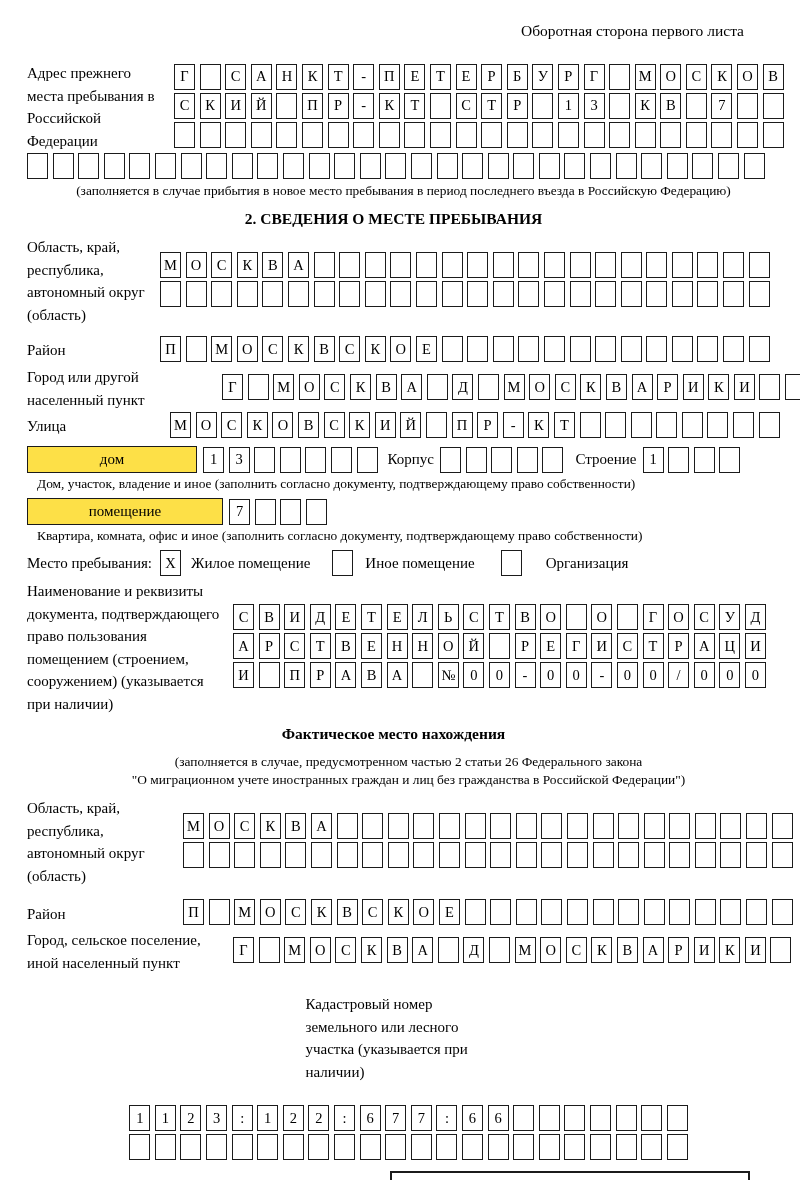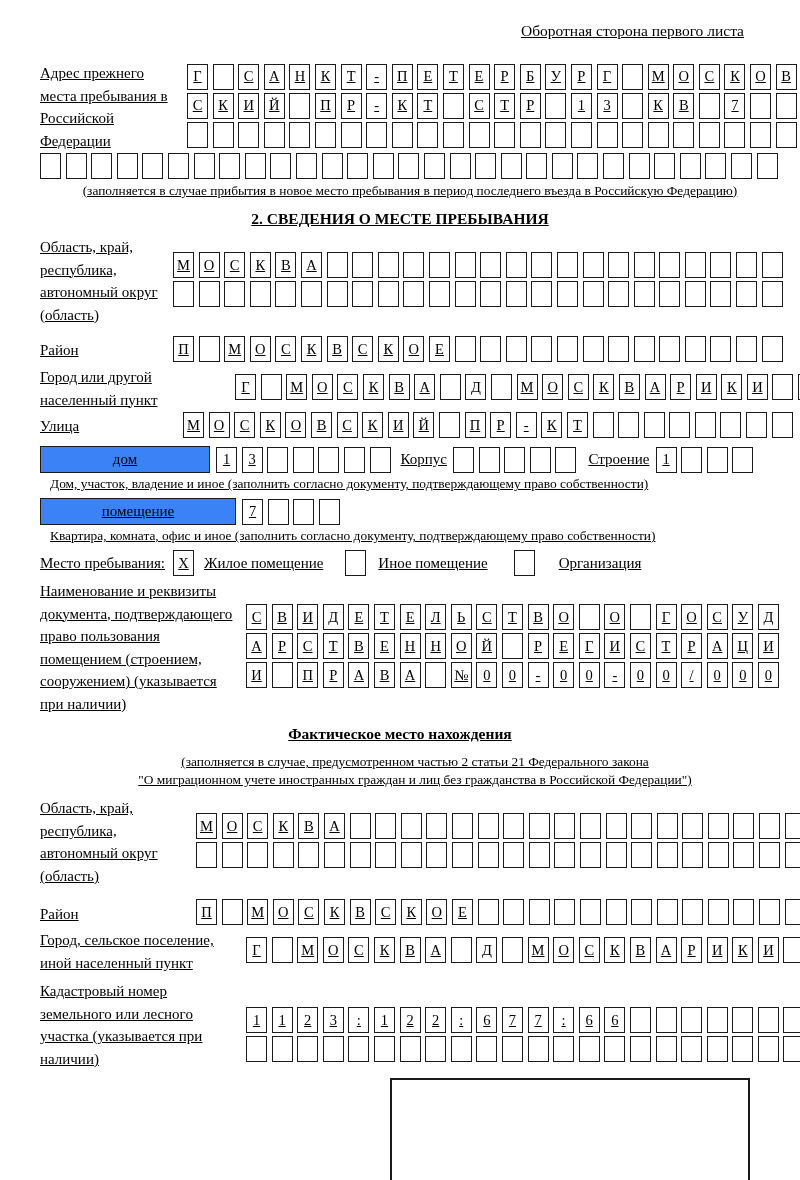--- a/index.html
+++ b/index.html
@@ -1,35 +1,35 @@
 <!DOCTYPE html>
 <html><head>
 <meta charset="utf-8">
 <style>
   html,body{margin:0;padding:0;background:#ffffff;}
   body{width:800px;height:1180px;overflow:hidden;font-family:"Liberation Serif",serif;color:#000;}
-  .page{box-sizing:border-box;width:800px;height:1180px;padding:10px 10px 0 40px;text-decoration:underline;}
+  .page{box-sizing:border-box;width:800px;height:1180px;padding:10px 10px 0 27px;}
   .title{text-align:right;font-size:15.5px;padding:12px 46px 0 0;margin-bottom:22px;}
   .field{display:flex;align-items:center;}
   .flabel{font-size:15px;line-height:1.5;}
   .w140{width:140px;min-width:140px;margin-right:7px;}
   .w127{width:127px;min-width:127px;margin-right:6px;}
   .w143{width:143px;min-width:143px;margin-right:6px;}
   .w137{width:137px;min-width:137px;margin-right:6px;}
   .w150{width:150px;min-width:150px;margin-right:6px;}
   .w200{width:200px;min-width:200px;margin-right:6px;}
   .rows{display:flex;flex-direction:column;}
   .cellrow{display:flex;gap:4.6px;margin-bottom:3px;}
   .cell{box-sizing:border-box;flex:0 0 21px;width:21px;height:26px;border:1.7px solid #1b1b1b;
         display:inline-flex;align-items:center;justify-content:center;
         font-size:14.5px;line-height:1;background:#fff;}
   .note{font-size:13.4px;text-align:center;line-height:1.35;}
   .heading{font-weight:bold;text-align:center;font-size:15.5px;}
   .bigbox{box-sizing:border-box;border:1.8px solid #1b1b1b;height:27px;display:flex;
-          align-items:center;justify-content:center;font-size:15px;background:#3b82f6;}
+          align-items:center;justify-content:center;font-size:15px;background:#fde047;}
   .inlinerow{display:flex;align-items:center;}
   .caption{font-size:13.4px;margin:3px 0 6px 10px;}
   .chk-gap{margin:0 10px 0 8px;}
   .stamp-wrap{width:440px;margin-left:auto;margin-right:0;}
   .stamp-box{width:356px;height:172px;border:2px solid #1b1b1b;margin:0 auto;background:#fff;}
 </style>
 </head>
 <body>
 
 <div class="page">
@@ -425,21 +425,21 @@
           <span class="cell">0</span>
           <span class="cell">/</span>
           <span class="cell">0</span>
           <span class="cell">0</span>
           <span class="cell">0</span>
         </div>
     </div>
   </div>
 
   <div class="heading" style="margin:10px 30px 10px 0;">Фактическое место нахождения</div>
-  <div class="note">(заполняется в случае, предусмотренном частью 2 статьи 21 Федерального закона</div>
+  <div class="note">(заполняется в случае, предусмотренном частью 2 статьи 26 Федерального закона</div>
   <div class="note" style="margin-bottom:8px;">"О миграционном учете иностранных граждан и лиц без гражданства в Российской Федерации")</div>
 
   <div class="field">
     <div class="flabel w150">Область, край, республика, автономный округ (область)</div>
     <div class="rows">
       <div class="cellrow">
           <span class="cell">М</span>
           <span class="cell">О</span>
           <span class="cell">С</span>
           <span class="cell">К</span>
@@ -544,21 +544,21 @@
         <span class="cell">В</span>
         <span class="cell">А</span>
         <span class="cell">Р</span>
         <span class="cell">И</span>
         <span class="cell">К</span>
         <span class="cell">И</span>
         <span class="cell"></span>
       </div>
   </div>
 
-  <div class="field" style="margin-top:6px;">
+  <div class="field" style="margin-top:19px;flex-direction:column;">
     <div class="flabel w200">Кадастровый номер земельного или лесного участка (указывается при наличии)</div>
     <div class="rows" style="margin-top:22px;">
       <div class="cellrow">
           <span class="cell">1</span>
           <span class="cell">1</span>
           <span class="cell">2</span>
           <span class="cell">3</span>
           <span class="cell">:</span>
           <span class="cell">1</span>
           <span class="cell">2</span>

